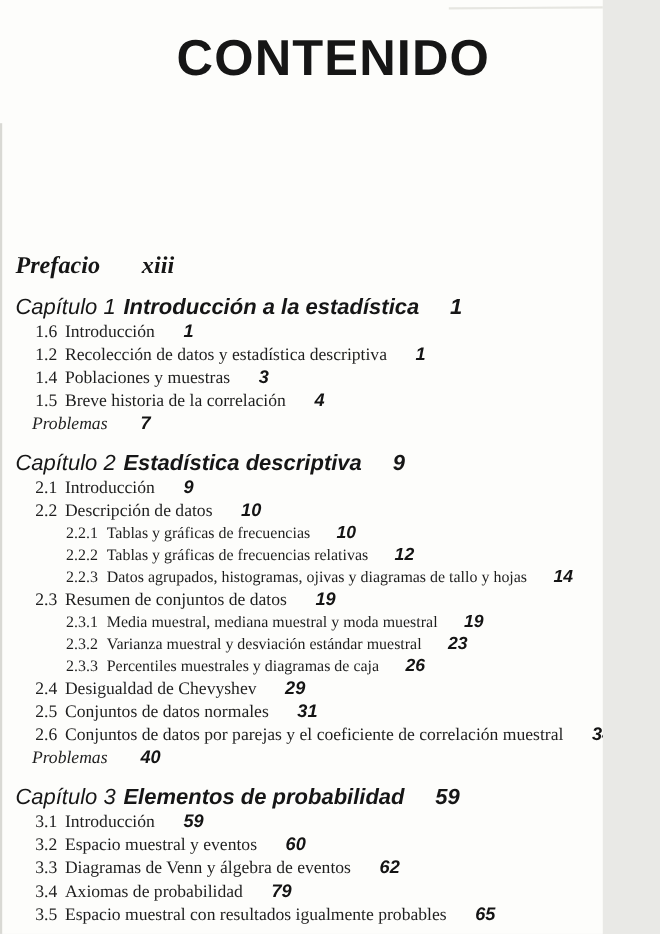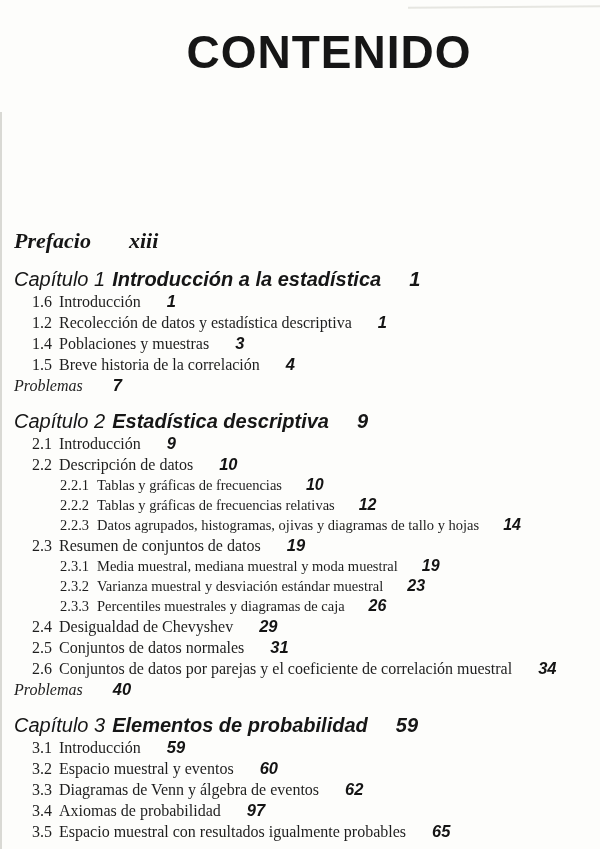--- a/index.html
+++ b/index.html
@@ -2,21 +2,21 @@
 <html><head>
 <meta charset="utf-8">
 <style>
   html, body {
     margin: 0;
     padding: 0;
     background: #e9e9e6;
   }
   .page {
     position: relative;
-    width: 600px;
+    width: 548px;
     height: 849px;
     background: #fdfdfb;
     overflow: hidden;
     color: #1e1e1e;
     font-family: "Liberation Serif", serif;
   }
   
   .edge-left {
     position: absolute;
     left: 0; top: 112px;
@@ -87,21 +87,21 @@
   .pg {
     font-family: "Liberation Sans", sans-serif;
     font-style: italic;
     font-weight: bold;
     font-size: 16.5px;
     margin-left: 26px;
     color: #141414;
   }
   .entry.lvl3 .pg { font-size: 16px; margin-left: 24px; }
   .problems {
-    margin-left: 14px;
+    margin-left: 29px;
     font-style: italic;
     font-size: 16px;
     line-height: 20px;
     white-space: nowrap;
   }
   .problems .pg { margin-left: 30px; }
 </style>
 </head>
 <body>
 
@@ -214,21 +214,21 @@
 
   <div class="entry lvl2">
     <span class="num">3.2</span><span class="sec-title">Espacio muestral y eventos</span><span class="pg">60</span>
   </div>
 
   <div class="entry lvl2">
     <span class="num">3.3</span><span class="sec-title">Diagramas de Venn y álgebra de eventos</span><span class="pg">62</span>
   </div>
 
   <div class="entry lvl2">
-    <span class="num">3.4</span><span class="sec-title">Axiomas de probabilidad</span><span class="pg">97</span>
+    <span class="num">3.4</span><span class="sec-title">Axiomas de probabilidad</span><span class="pg">79</span>
   </div>
 
   <div class="entry lvl2">
     <span class="num">3.5</span><span class="sec-title">Espacio muestral con resultados igualmente probables</span><span class="pg">65</span>
   </div>
 
 </div>
   </section>
 </div>
 </div>

